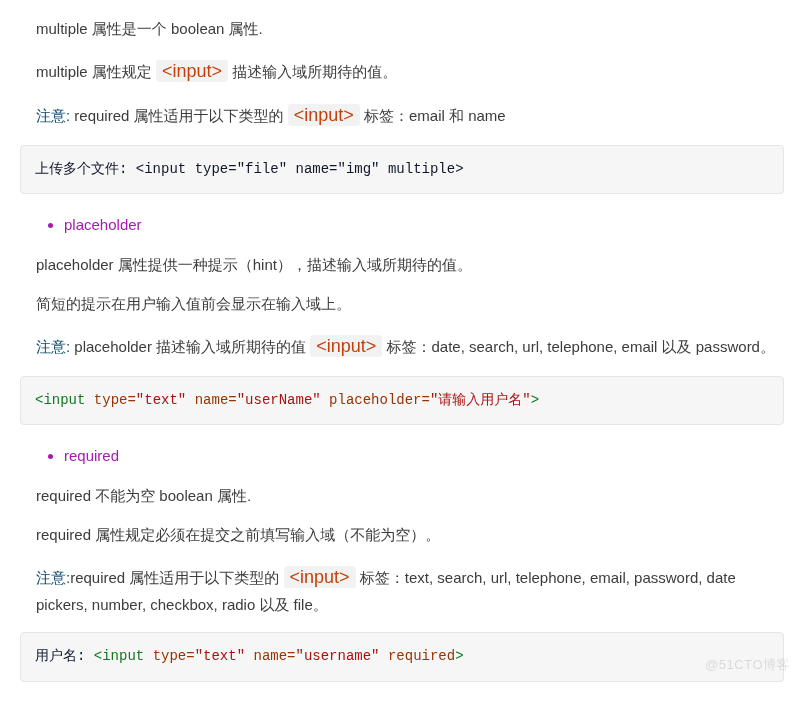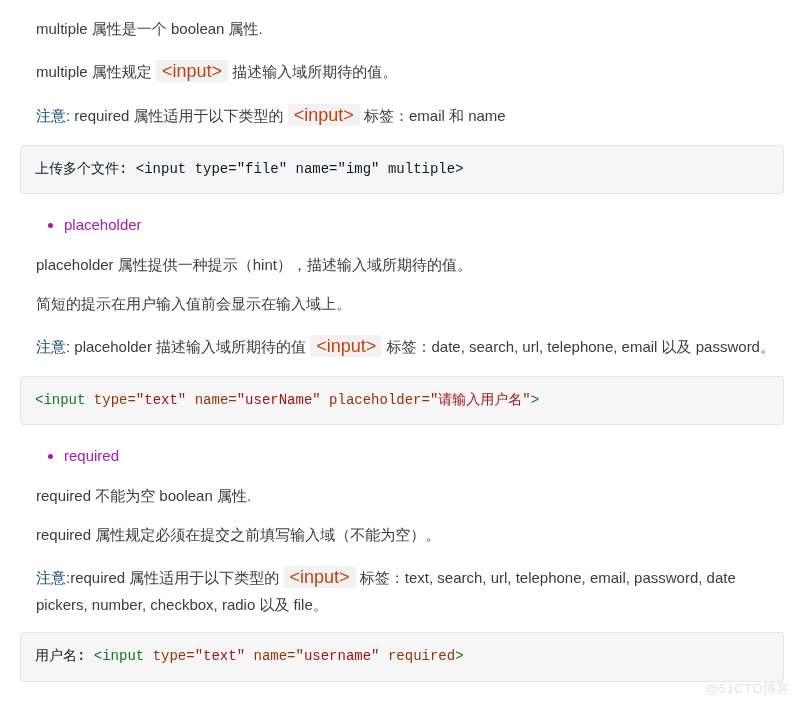--- a/index.html
+++ b/index.html
@@ -44,21 +44,21 @@
     color: #a21caf;
     margin: 6px 0;
   }
   .tok-tag   { color: #117722; }
   .tok-attr  { color: #993300; }
   .tok-str   { color: #aa1111; }
   .tok-plain { color: #0f172a; }
   .watermark {
     position: fixed;
     right: 14px;
-    bottom: 2px;
+    bottom: 26px;
     font-size: 13px;
     color: rgba(0,0,0,0.12);
     pointer-events: none;
     letter-spacing: 0.5px;
   }
 </style>
 </head>
 <body>
 
 <p><span>multiple 属性是一个 boolean 属性.</span></p>

